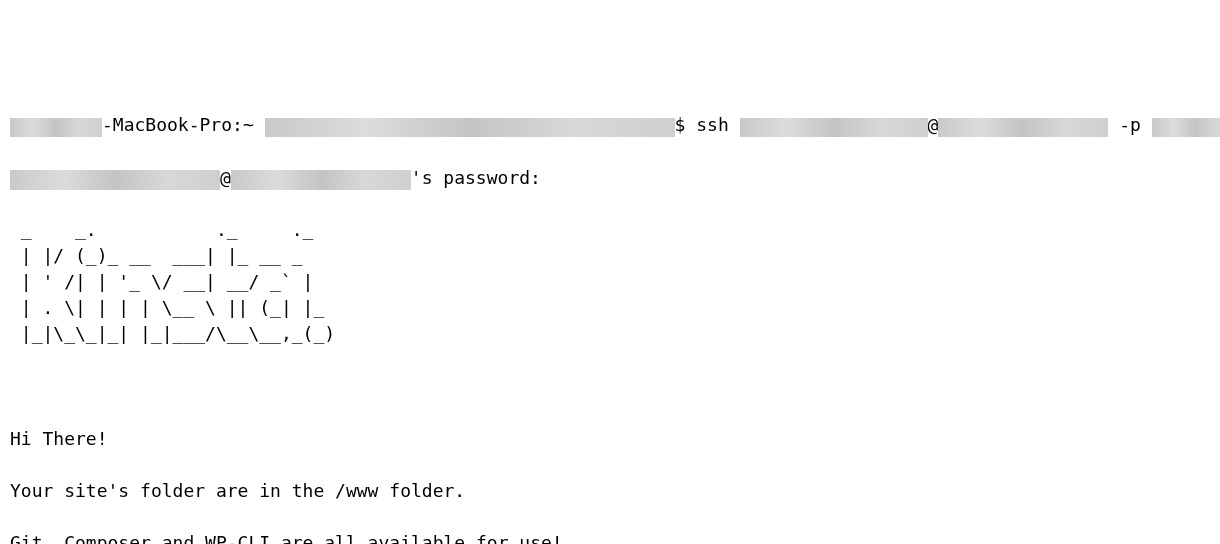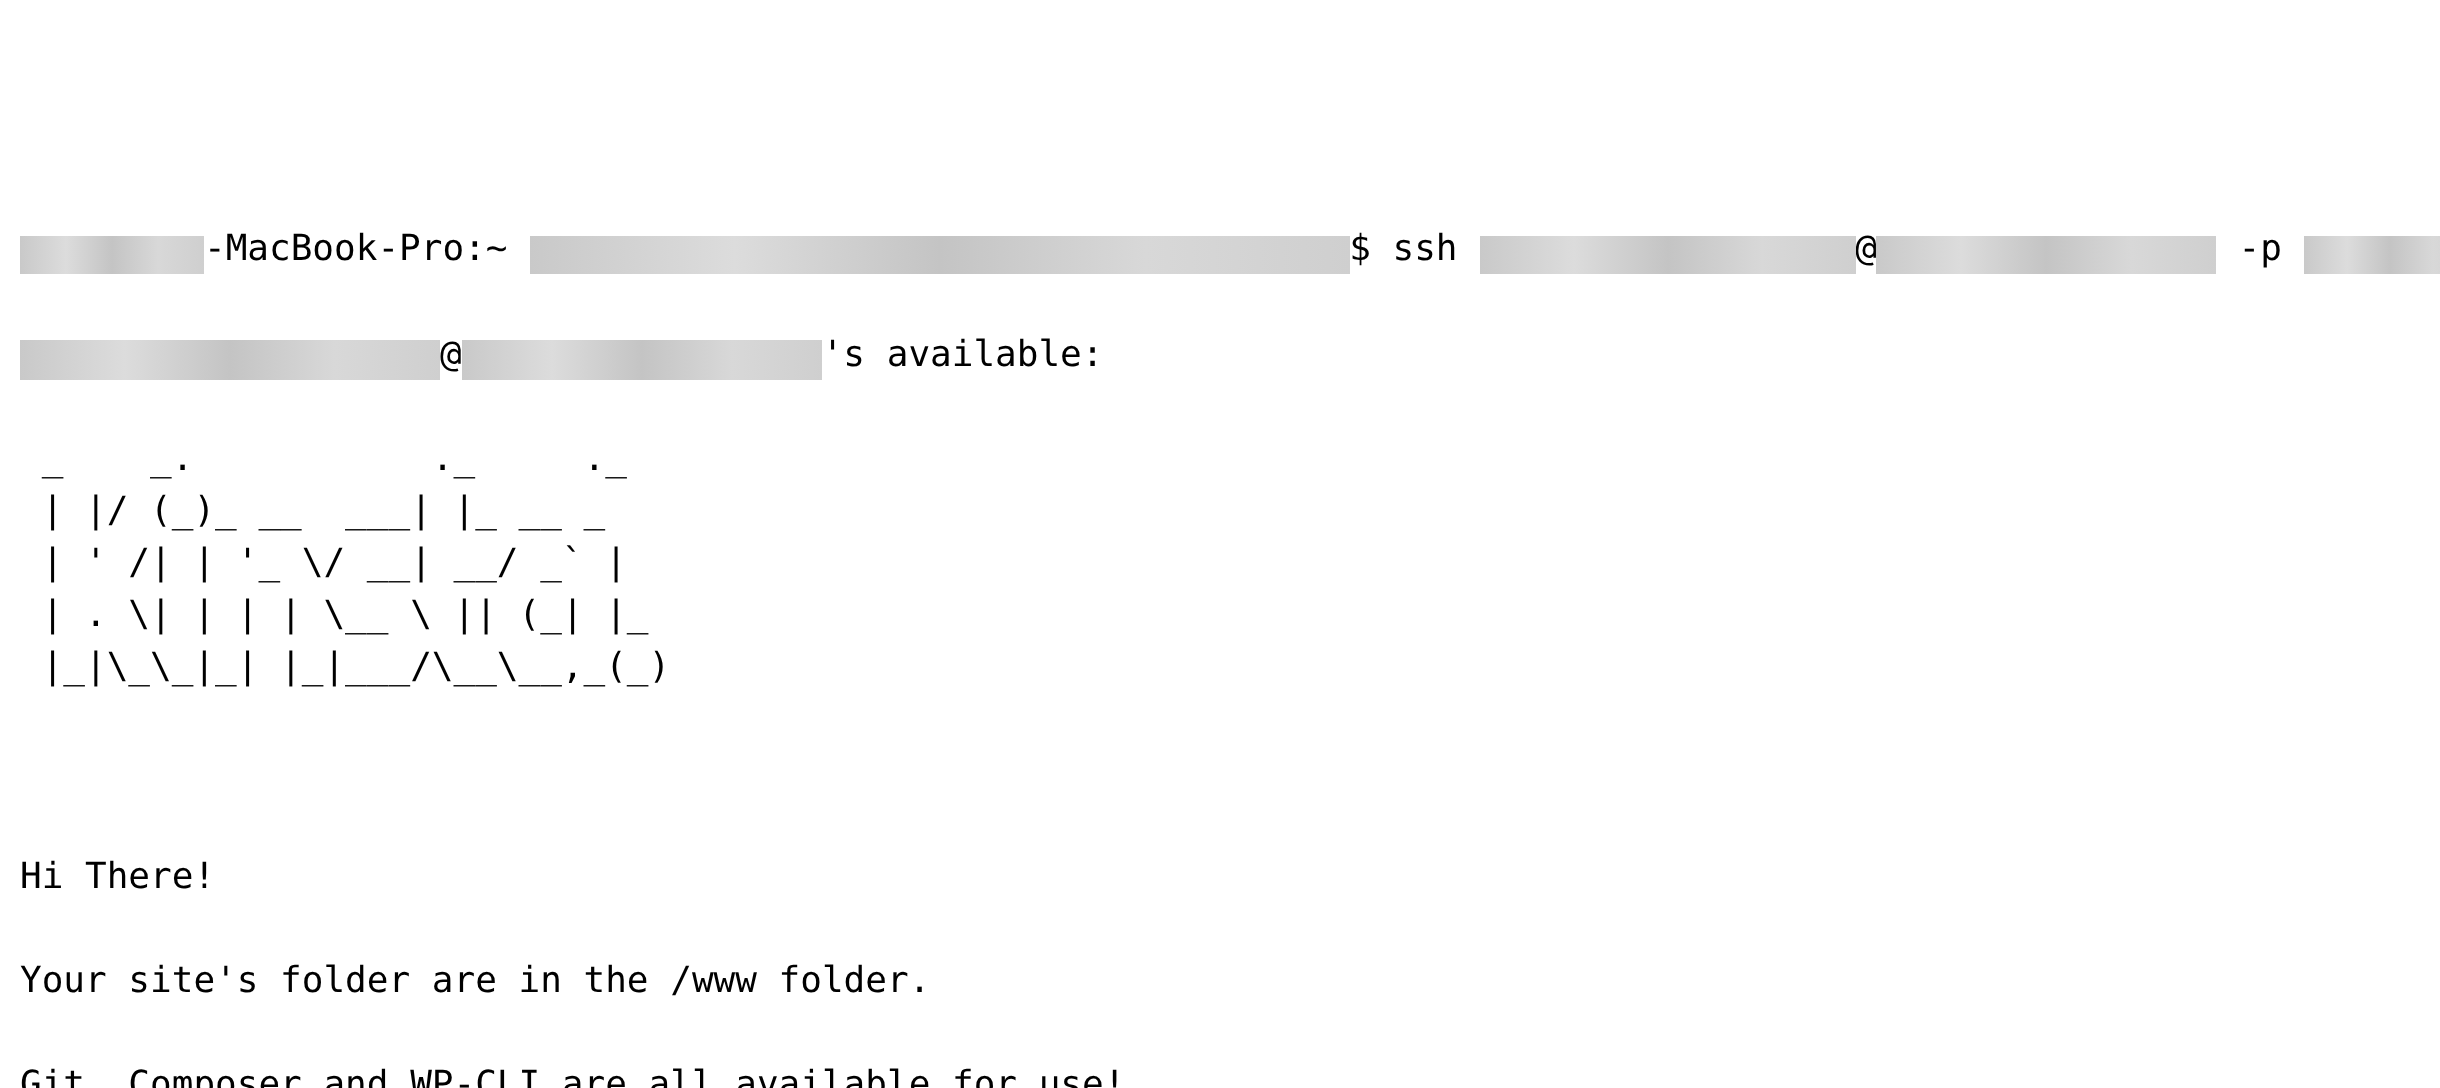--- a/index.html
+++ b/index.html
@@ -33,21 +33,21 @@
     .ascii {
       white-space: pre;
     }
   </style>
 </head>
 <body>
 
 
 
 <div class="line"><span class="redact-gray" style="width: 92px;"></span><span>-MacBook-Pro:~ </span><span class="redact-gray" style="width: 410px;"></span><span>$ ssh </span><span class="redact-gray" style="width: 188px;"></span><span>@</span><span class="redact-gray" style="width: 170px;"></span><span> -p </span><span class="redact-gray" style="width: 86px;"></span></div>
-<div class="line"><span class="redact-gray" style="width: 210px;"></span><span>@</span><span class="redact-gray" style="width: 180px;"></span><span>'s available:</span></div>
+<div class="line"><span class="redact-gray" style="width: 210px;"></span><span>@</span><span class="redact-gray" style="width: 180px;"></span><span>'s password:</span></div>
 <div class="ascii"> _    _.           ._     ._
  | |/ (_)_ __  ___| |_ __ _
  | ' /| | '_ \/ __| __/ _` |
  | . \| | | | \__ \ || (_| |_
  |_|\_\_|_| |_|___/\__\__,_(_)</div>
 <div class="line"> </div>
 <div class="line">Hi There!</div>
 <div class="line">Your site's folder are in the /www folder.</div>
 <div class="line">Git, Composer and WP-CLI are all available for use!</div>
 

